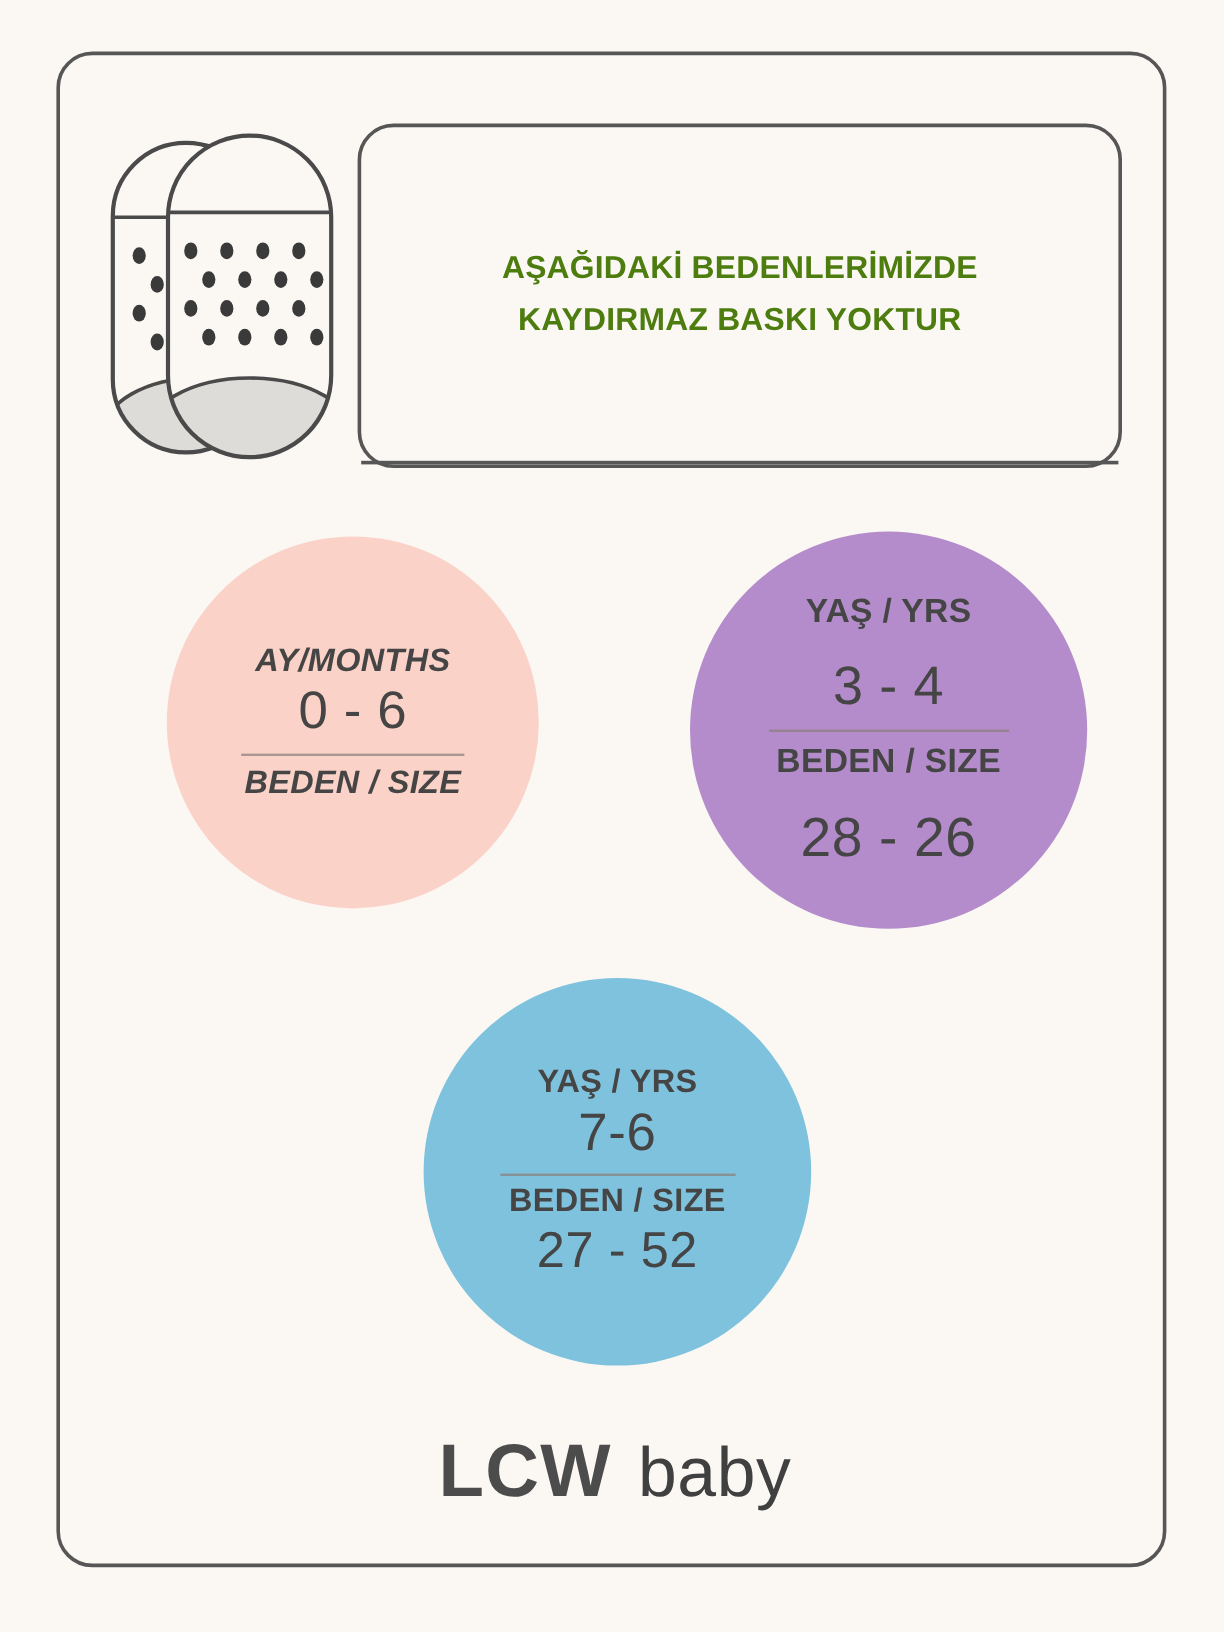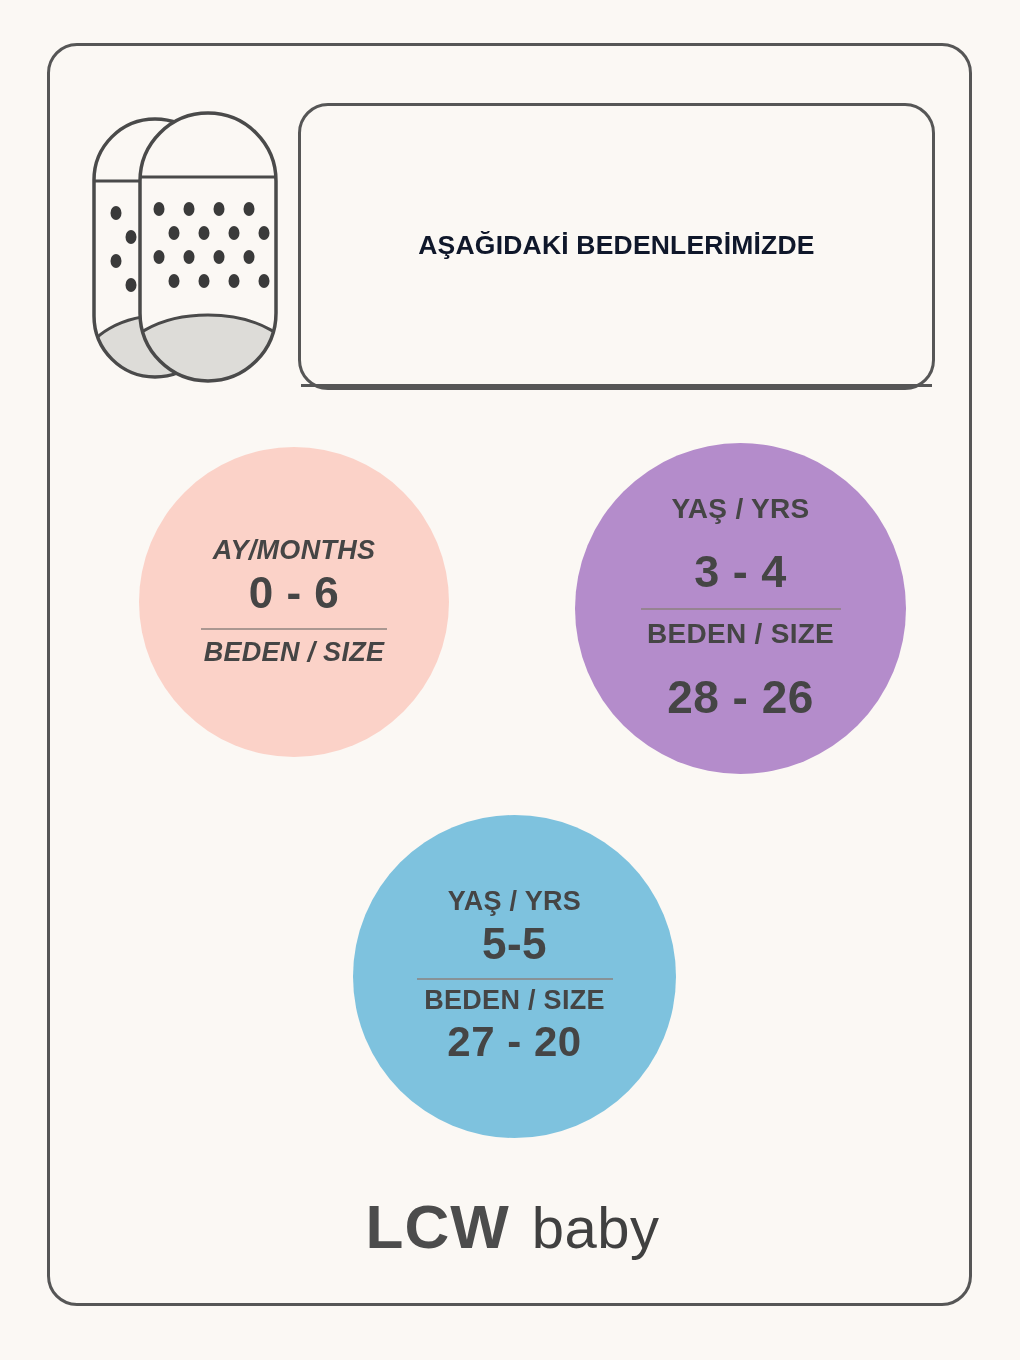--- a/index.html
+++ b/index.html
@@ -70,21 +70,21 @@
   }
   .notice-half.top {
     border-bottom: 3px solid #565656;
   }
   .notice-line {
     font-size: 26.5px;
     font-weight: bold;
     letter-spacing: 0.2px;
     line-height: 1.62;
     text-align: left;
-    color: #0f172a;
+    color: #4d7c0f;
     white-space: nowrap;
   }
   .notice-line.en {
     font-size: 26px;
   }
 
   
   .circle {
     position: absolute;
     border-radius: 50%;
@@ -103,21 +103,21 @@
   .c-label {
     font-size: 27px;
     font-weight: bold;
     letter-spacing: 0.3px;
     line-height: 1.18;
     color: #454545;
     white-space: nowrap;
   }
   .c-value {
     font-size: 43px;
-    font-weight: bold;
+    font-weight: normal;
     letter-spacing: 0.5px;
     line-height: 1.2;
     color: #454545;
     white-space: nowrap;
   }
   .c-divider {
     height: 2px;
     background: #8a7f7c;
     opacity: .72;
     margin: 9px 0 7px 0;
@@ -251,20 +251,21 @@
             <ellipse cx="176" cy="178" rx="5.5" ry="7"></ellipse>
           </g>
         </g>
         <rect x="52" y="10" width="136" height="268" rx="68" ry="68" fill="none" stroke="#4A4A4A" stroke-width="3.5"></rect>
       </svg>
     </div>
 
     <div class="notice-box">
       <div class="notice-half top">
         <div class="notice-line">AŞAĞIDAKİ BEDENLERİMİZDE</div>
+        <div class="notice-line">KAYDIRMAZ BASKI YOKTUR</div>
       </div>
     </div>
   </div>
 
   <div class="circle" id="circle-pink">
     <div class="circle-inner">
       <div class="c-label">AY/MONTHS</div>
       <div class="c-value">0 - 6</div>
       <div class="c-divider"></div>
       <div class="c-label">BEDEN / SIZE</div>
@@ -277,24 +278,24 @@
       <div class="c-value">3 - 4</div>
       <div class="c-divider"></div>
       <div class="c-label">BEDEN / SIZE</div>
       <div class="c-value sz">28 - 26</div>
     </div>
   </div>
 
   <div class="circle" id="circle-blue">
     <div class="circle-inner">
       <div class="c-label">YAŞ / YRS</div>
-      <div class="c-value">5-5</div>
+      <div class="c-value">7-6</div>
       <div class="c-divider"></div>
       <div class="c-label">BEDEN / SIZE</div>
-      <div class="c-value sz">27 - 20</div>
+      <div class="c-value sz">27 - 52</div>
     </div>
   </div>
 
   <div class="brand">
     <span class="brand-lcw">LCW</span><span class="brand-baby">baby</span>
   </div>
 
 </div>
 
 </body></html>

